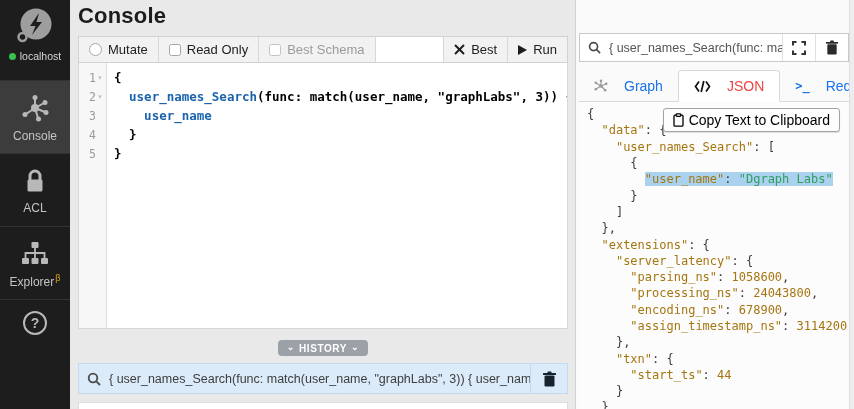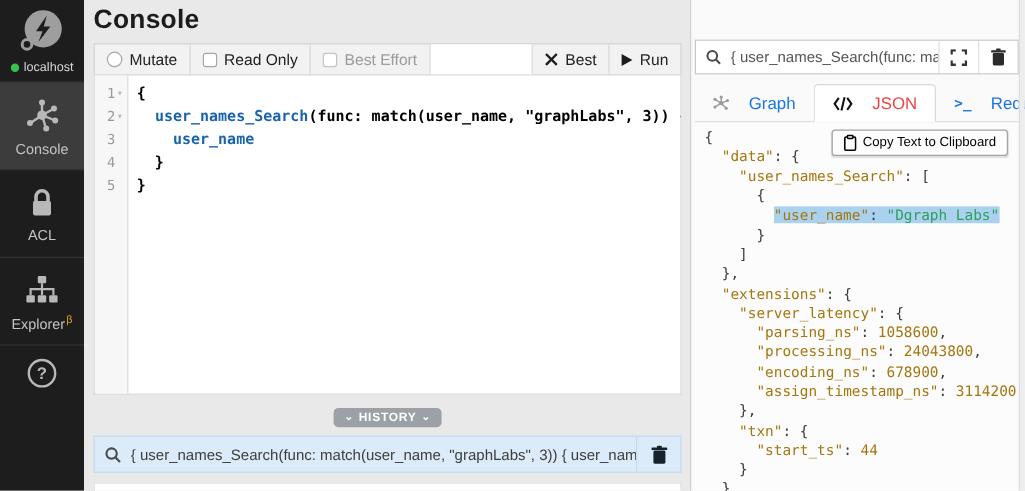--- a/index.html
+++ b/index.html
@@ -7,21 +7,21 @@
     --jhl:#aad2ee; --edef:#1a63ad; --statusgreen:#35c24d; --beta:#e0a416; --histbg:#dcebfa;
   }
   *{box-sizing:border-box;}
   html,body{margin:0;padding:0;}
   body{width:854px;height:409px;overflow:hidden;background:#e9e9e9;
        font-family:"Liberation Sans",sans-serif;position:relative;}
   svg{display:block;}
 
   
   .sidebar{position:absolute;left:0;top:0;width:70px;height:409px;background:#1d1d1d;
-           display:flex;flex-direction:column;}
+           display:flex;flex-direction:column;gap:12px;}
   .logo-block{display:flex;flex-direction:column;align-items:center;padding-top:5px;cursor:pointer;}
   .server{display:flex;align-items:center;gap:4px;margin-top:3px;margin-bottom:6px;
           font-size:10.5px;color:#d6d6d6;white-space:nowrap;}
   .dot{width:7px;height:7px;border-radius:50%;background:var(--statusgreen);flex:0 0 auto;}
   .nav-item{height:73px;border-top:1px solid #323232;display:flex;flex-direction:column;
             align-items:center;justify-content:center;gap:7px;cursor:pointer;color:#c4c4c4;}
   .nav-item.active{background:#3c3c3c;}
   .nav-item .lbl{font-size:12px;line-height:1;}
   .beta{color:var(--beta);font-size:9px;vertical-align:super;margin-left:1px;}
   .help-item{height:48px;justify-content:flex-start;padding-top:10px;}
@@ -83,21 +83,21 @@
   .json-view{position:relative;margin:0 5px 0 3px;height:344px;background:#fcfcfc;
              overflow:hidden;padding:4px 0 0 8px;
              font-family:"DejaVu Sans Mono",monospace;font-size:12px;color:#3a3a3a;}
   .j-line{height:16.3px;white-space:pre;display:flex;align-items:center;}
   .j-k{color:var(--jkey);}
   .j-s{color:var(--jstr);}
   .j-n{color:var(--jnum);}
   .j-hl{background:var(--jhl);}
   .copy-btn{position:absolute;top:6px;right:9px;display:flex;align-items:center;gap:5px;
             background:#fdfdfd;border:1px solid #a3a3a3;border-radius:3px;padding:3px 9px;
-            font-family:"Liberation Sans",sans-serif;font-size:11px;color:#000;cursor:pointer;
+            font-family:"Liberation Sans",sans-serif;font-size:14px;color:#000;cursor:pointer;
             box-shadow:0 1px 1px rgba(0,0,0,.12);}
 </style>
 </head>
 <body>
 
 <aside class="sidebar">
   <div class="logo-block">
     <span>
       <svg width="42" height="42" viewBox="0 0 42 42">
         <circle cx="22" cy="19" r="15.5" fill="#9e9e9e"></circle>
@@ -172,21 +172,21 @@
     <div class="tcell">
       <span class="radio"></span>
       <span>Mutate</span>
     </div>
     <div class="tcell">
       <span class="cbox"></span>
       <span>Read Only</span>
     </div>
     <div class="tcell disabled">
       <span class="cbox dim"></span>
-      <span>Best Effort</span>
+      <span>Best Schema</span>
     </div>
     <div class="tspacer"></div>
     <div class="tcell">
       <span>
         <svg width="11" height="11" viewBox="0 0 11 11" stroke="#1d1d1d" stroke-width="2">
             <line x1="1" y1="1" x2="10" y2="10"></line>
             <line x1="10" y1="1" x2="1" y2="10"></line>
           </svg>
       </span>
       <span>Best</span>

